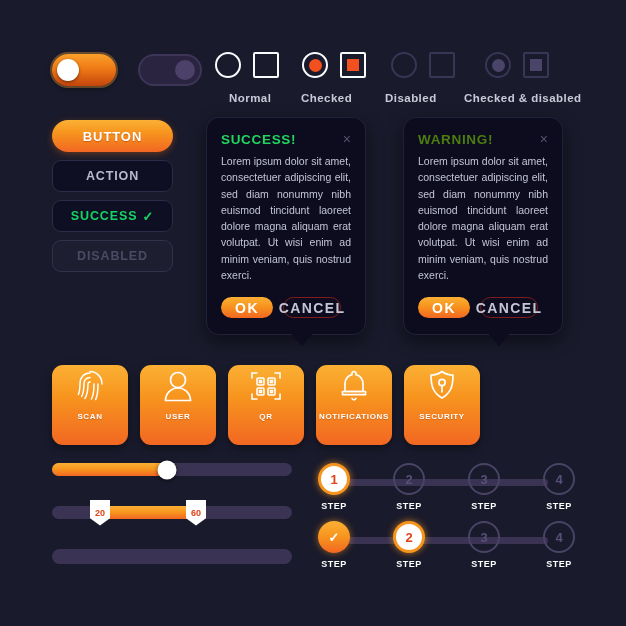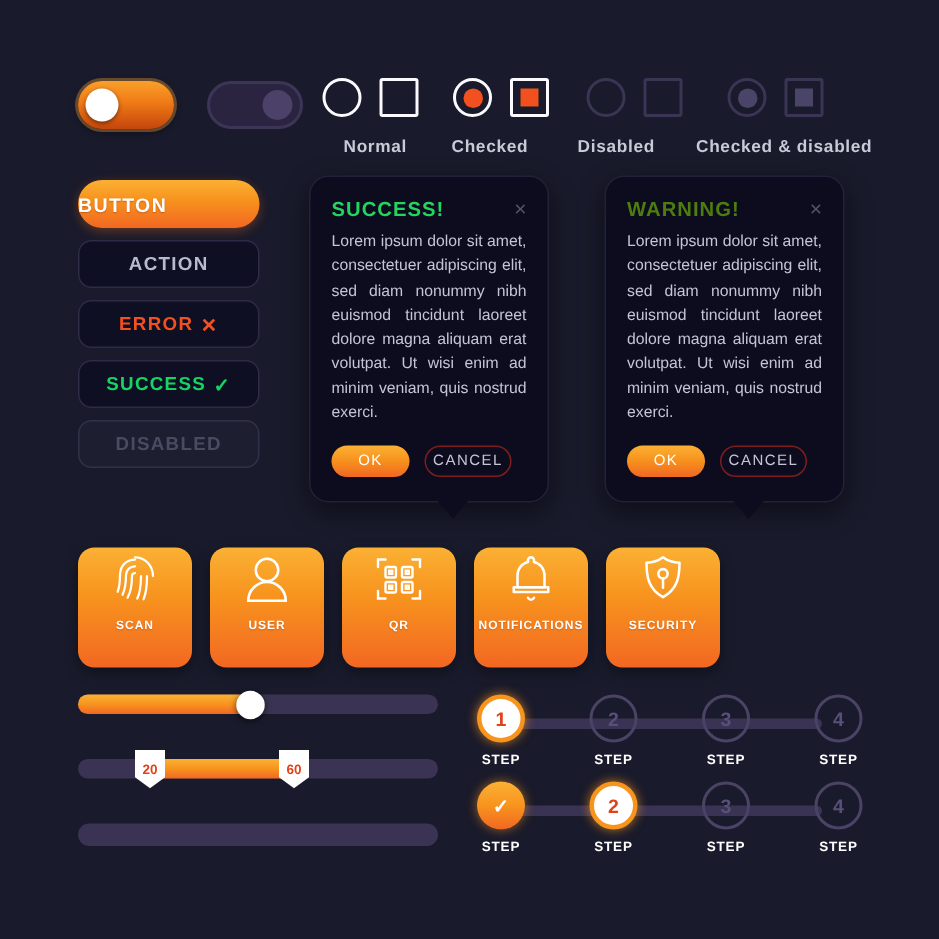--- a/index.html
+++ b/index.html
@@ -18,21 +18,21 @@
              box-shadow:0 0 0 2px rgba(255,170,60,.35), 0 2px 6px rgba(0,0,0,.45);}
   .toggle.off{background:#2a2440;border:2px solid #3d3557;}
   .knob{position:absolute;top:50%;transform:translateY(-50%);border-radius:50%;}
   .toggle.on .knob{left:5px;width:22px;height:22px;background:#fff;box-shadow:0 1px 3px rgba(0,0,0,.5);}
   .toggle.off .knob{right:5px;width:20px;height:20px;background:#4b4169;}
 
   
   .btncol{position:absolute;left:52px;top:120px;display:flex;flex-direction:column;gap:8px;}
   .pill{
     width:121px;height:32px;border-radius:16px;box-sizing:border-box;
-    display:flex;align-items:center;justify-content:flex-start;
+    display:flex;align-items:center;justify-content:center;
     font-size:13px;font-weight:700;letter-spacing:.07em;
   }
   .pill.primary{background:linear-gradient(180deg,#fbb034 0%,#f7941e 40%,#f26722 100%);
     color:#fff;border:none;text-shadow:0 1px 1px rgba(160,60,0,.5);
     box-shadow:0 2px 7px rgba(240,110,20,.35);}
   .field{
     width:121px;height:32px;border-radius:9px;box-sizing:border-box;
     background:#0f0f23;border:1px solid #2e2a47;
     display:flex;align-items:center;justify-content:center;gap:5px;
     font-size:12.5px;font-weight:700;letter-spacing:.07em;color:#b9bacb;
@@ -71,21 +71,21 @@
   .tip.t1 .tail{left:84px;}
   .tip.t2 .tail{left:84px;}
   .tiphead{display:flex;align-items:flex-start;justify-content:space-between;margin-bottom:6px;}
   .tiptitle{font-size:13.5px;font-weight:800;letter-spacing:.05em;}
   .tiptitle.ok{color:#23d45f;}
   .tiptitle.warn{color:#4d7c0f;}
   .tipclose{color:#55536d;font-size:14px;line-height:1;cursor:pointer;}
   .tipbody{font-size:10.5px;line-height:1.55;color:#c3c4d4;text-align:justify;margin:0 0 14px;}
   .tipbtns{display:flex;gap:10px;align-items:center;}
   .minibtn{height:21px;border-radius:11px;display:flex;align-items:center;justify-content:center;
-     font-size:10px;font-weight:400;letter-spacing:.1em;box-sizing:border-box;}
+     font-size:14px;font-weight:700;letter-spacing:.1em;box-sizing:border-box;}
   .minibtn.ok{width:52px;background:linear-gradient(180deg,#fbb034,#f7941e 45%,#f26722);color:#fff;}
   .minibtn.cancel{width:58px;background:transparent;border:1px solid #7f1d1d;color:#c3c4d4;}
 
   
   .tiles{position:absolute;left:52px;top:365px;display:flex;gap:12px;}
   .tile{width:76px;height:80px;border-radius:11px;
     background:linear-gradient(180deg,#fbb034 0%,#f7941e 40%,#f26722 100%);
     display:flex;flex-direction:column;align-items:center;justify-content:flex-end;
     padding-bottom:24px;box-sizing:border-box;box-shadow:0 3px 9px rgba(0,0,0,.35);}
   .tile svg{display:block;margin-bottom:7px;}
@@ -137,24 +137,20 @@
   <div class="btncol">
     <div class="pill primary">
       <span>BUTTON</span>
     </div>
 
     <div class="field">
       <span>ACTION</span>
     </div>
 
 
-    <div class="field error">
-      <span>ERROR</span>
-      <span class="mark x">✕</span>
-    </div>
 
     <div class="field success">
       <span>SUCCESS</span>
       <span class="mark ck">✓</span>
     </div>
 
     <div class="field disabled">
       <span>DISABLED</span>
     </div>
   </div>

